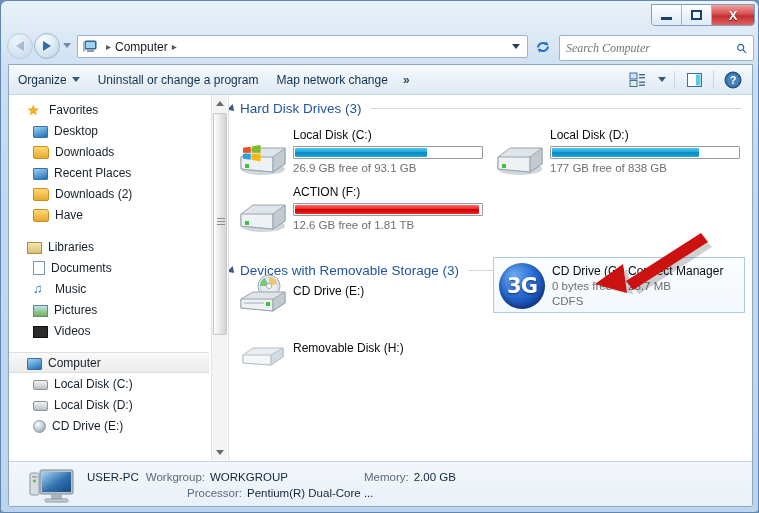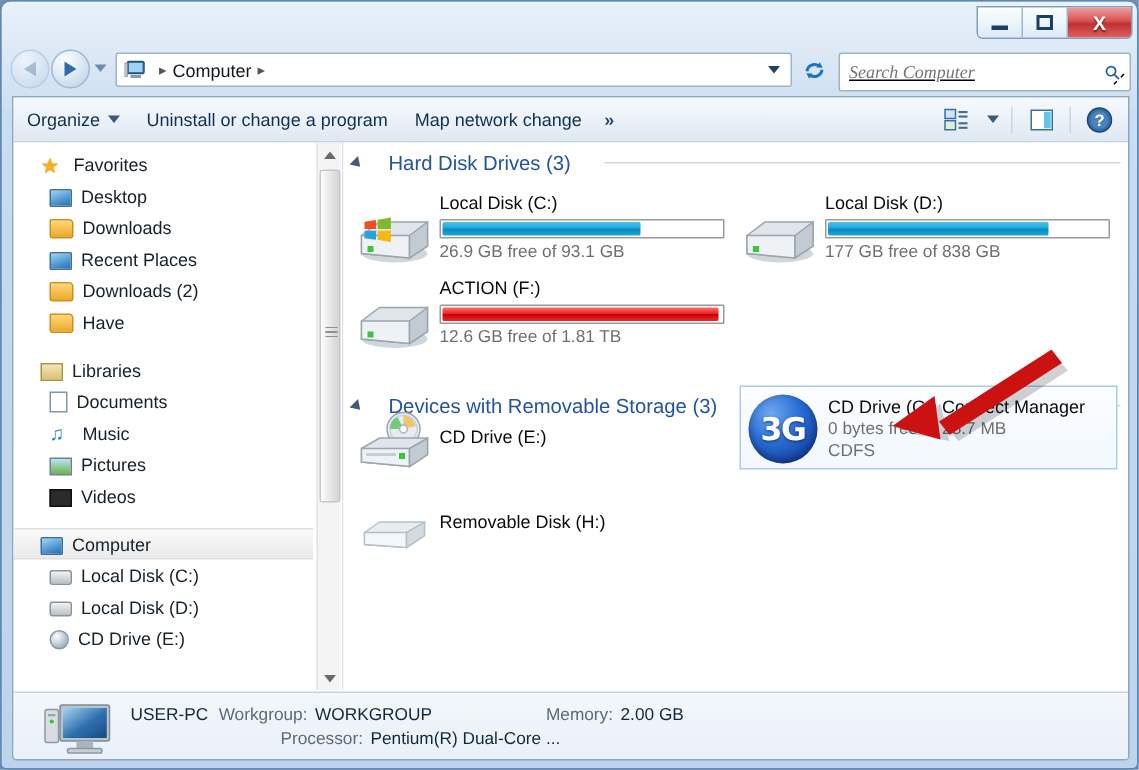--- a/index.html
+++ b/index.html
@@ -81,21 +81,21 @@
     border-top:5px solid #22415e;
   }
   #refresh-btn {
     position:absolute; left:530px; top:4px; width:24px; height:23px;
     display:flex; align-items:center; justify-content:center;
     color:#1e72c4; font-size:14px; font-weight:bold;
   }
   #searchbox {
     position:absolute; left:558px; top:4px; width:195px; height:23px;
     background:#fff; border:1px solid #9cb4ca; border-radius:2px;
-    display:flex; align-items:center; padding:12px 6px;text-decoration:underline;
+    display:flex; align-items:center; padding:12px 6px;
   }
   #searchbox input {
     border:none; outline:none; flex:1; font-size:12px;
     font-family:"Liberation Serif", serif; font-style:italic; color:#5b6b7a;
   }
   #search-icon { color:#1d5fa8; font-size:13px; transform:rotate(-45deg); }
 
   
   #client {
     position:absolute; left:7px; top:63px; width:745px; height:443px;
@@ -156,21 +156,21 @@
     background: repeating-linear-gradient(180deg,#8e8e8e 0 1px,transparent 1px 3px); }
 
   #pane-split { position:absolute; left:219px; top:30px; width:1px; height:365px; background:#d7e0e8; }
 
   
   #content {
     position:absolute; left:220px; top:30px; width:525px; height:365px;
     background:#fff; overflow:hidden;
   }
   .section-head {
-    position:absolute; display:flex; align-items:center; gap:18px; left:6px;justify-content:space-between;
+    position:absolute; display:flex; align-items:center; gap:5px; left:0;justify-content:space-between;
   }
   .sect-tri { width:0;height:0;border-top:4px solid transparent;border-bottom:4px solid transparent;border-left:6px solid #41597a; transform:rotate(45deg);}
   .sect-label { font-size:13.5px; color:#2354a0; white-space:nowrap; }
   .sect-rule { height:1px; background:#d6d6d6; flex:1; min-width:30px; margin-left:4px; }
 
   .tile { position:absolute; display:flex; align-items:flex-start; }
   .tile-icon { width:52px; height:46px; position:relative; flex:none; margin-top:10px;}
   .tile-body { margin-left:4px; padding-top:4px; }
   .tile-name { font-size:12px; color:#0b0b0b; white-space:nowrap; line-height:16px;}
   .tile-sub { font-size:11.5px; color:#6f6f6f; white-space:nowrap; line-height:15px;}

